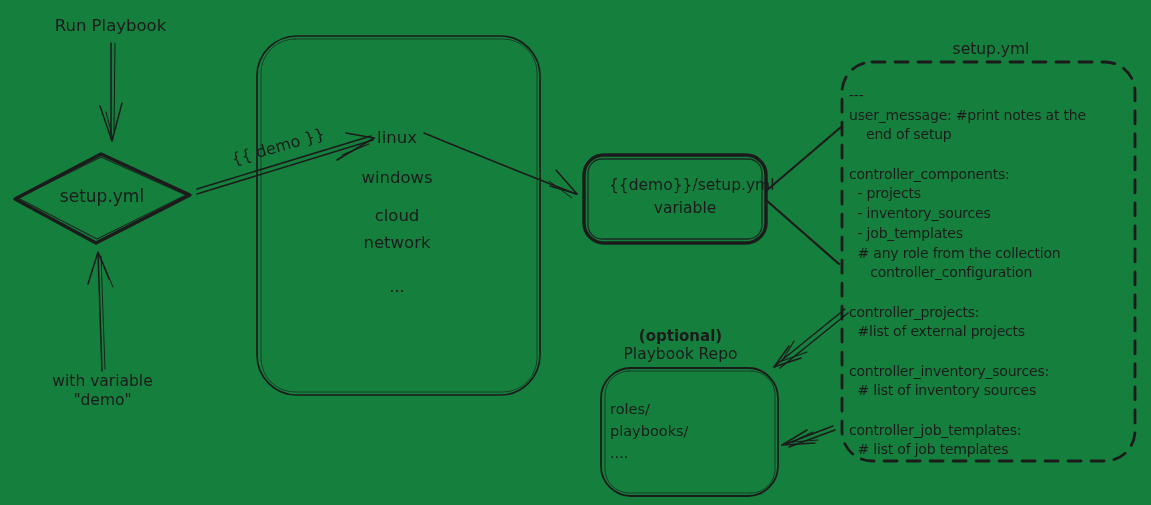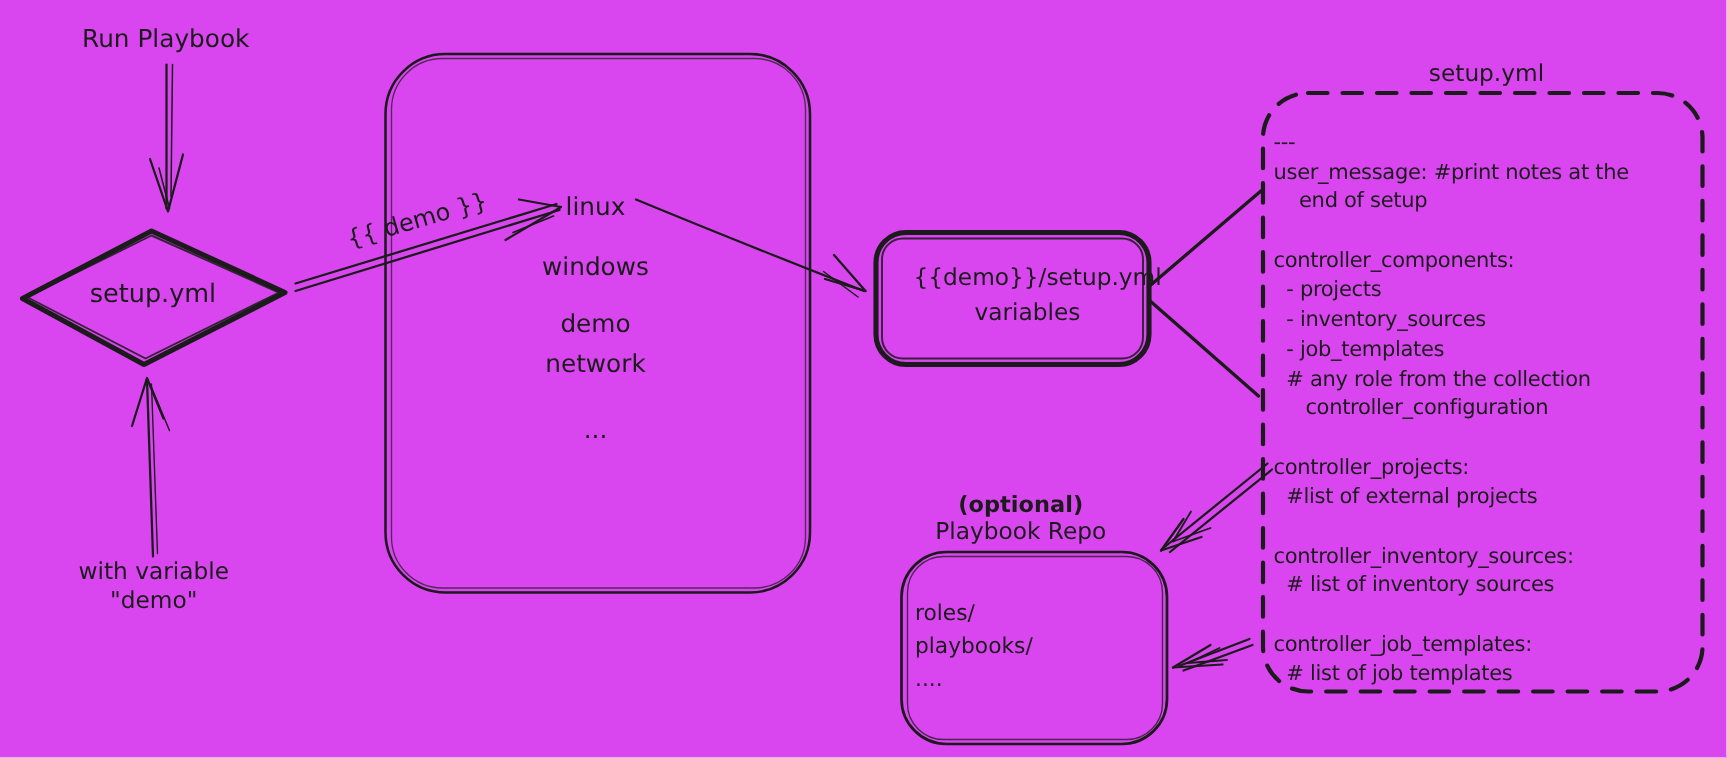--- a/index.html
+++ b/index.html
@@ -1,21 +1,21 @@
 <!DOCTYPE html>
 <html><head>
 <meta charset="utf-8">
 <style>
   html, body { margin: 0; padding: 0; background: #ffffff; }
   .canvas {
     position: relative;
     width: 1151px;
     height: 505px;
     overflow: hidden;
-    background: #d946ef;
+    background: #15803d;
     font-family: "DejaVu Sans", sans-serif;
     color: #1b1b1b;
   }
   .canvas svg { position: absolute; left: 0; top: 0; }
   .lbl {
     position: absolute;
     color: #1b1b1b;
     white-space: nowrap;
     line-height: 1.2;
   }
@@ -139,27 +139,27 @@
   <div class="lbl ctr decision-lbl">setup.yml</div>
 
   <div class="lbl ctr withvar-1">with variable</div>
   <div class="lbl ctr withvar-2">"demo"</div>
 
   <div class="lbl ctr demo-lbl">{{ demo }}</div>
 
 
   <div class="lbl ctr repo-item ri-1">windows</div>
   <div class="lbl ctr repo-item ri-0">linux</div>
-  <div class="lbl ctr repo-item ri-2">demo</div>
+  <div class="lbl ctr repo-item ri-2">cloud</div>
   <div class="lbl ctr repo-item ri-3">network</div>
   <div class="lbl ctr repo-item ri-4">...</div>
 
   <div class="lbl ctr vars-text">
     <div>{{demo}}/setup.yml</div>
-    <div>variables</div>
+    <div>variable</div>
   </div>
 
   <div class="lbl ctr setupfile-title">setup.yml</div>
 
   <div class="lbl pre yaml-content">---
 user_message: #print notes at the
     end of setup
 
 controller_components:
   - projects

